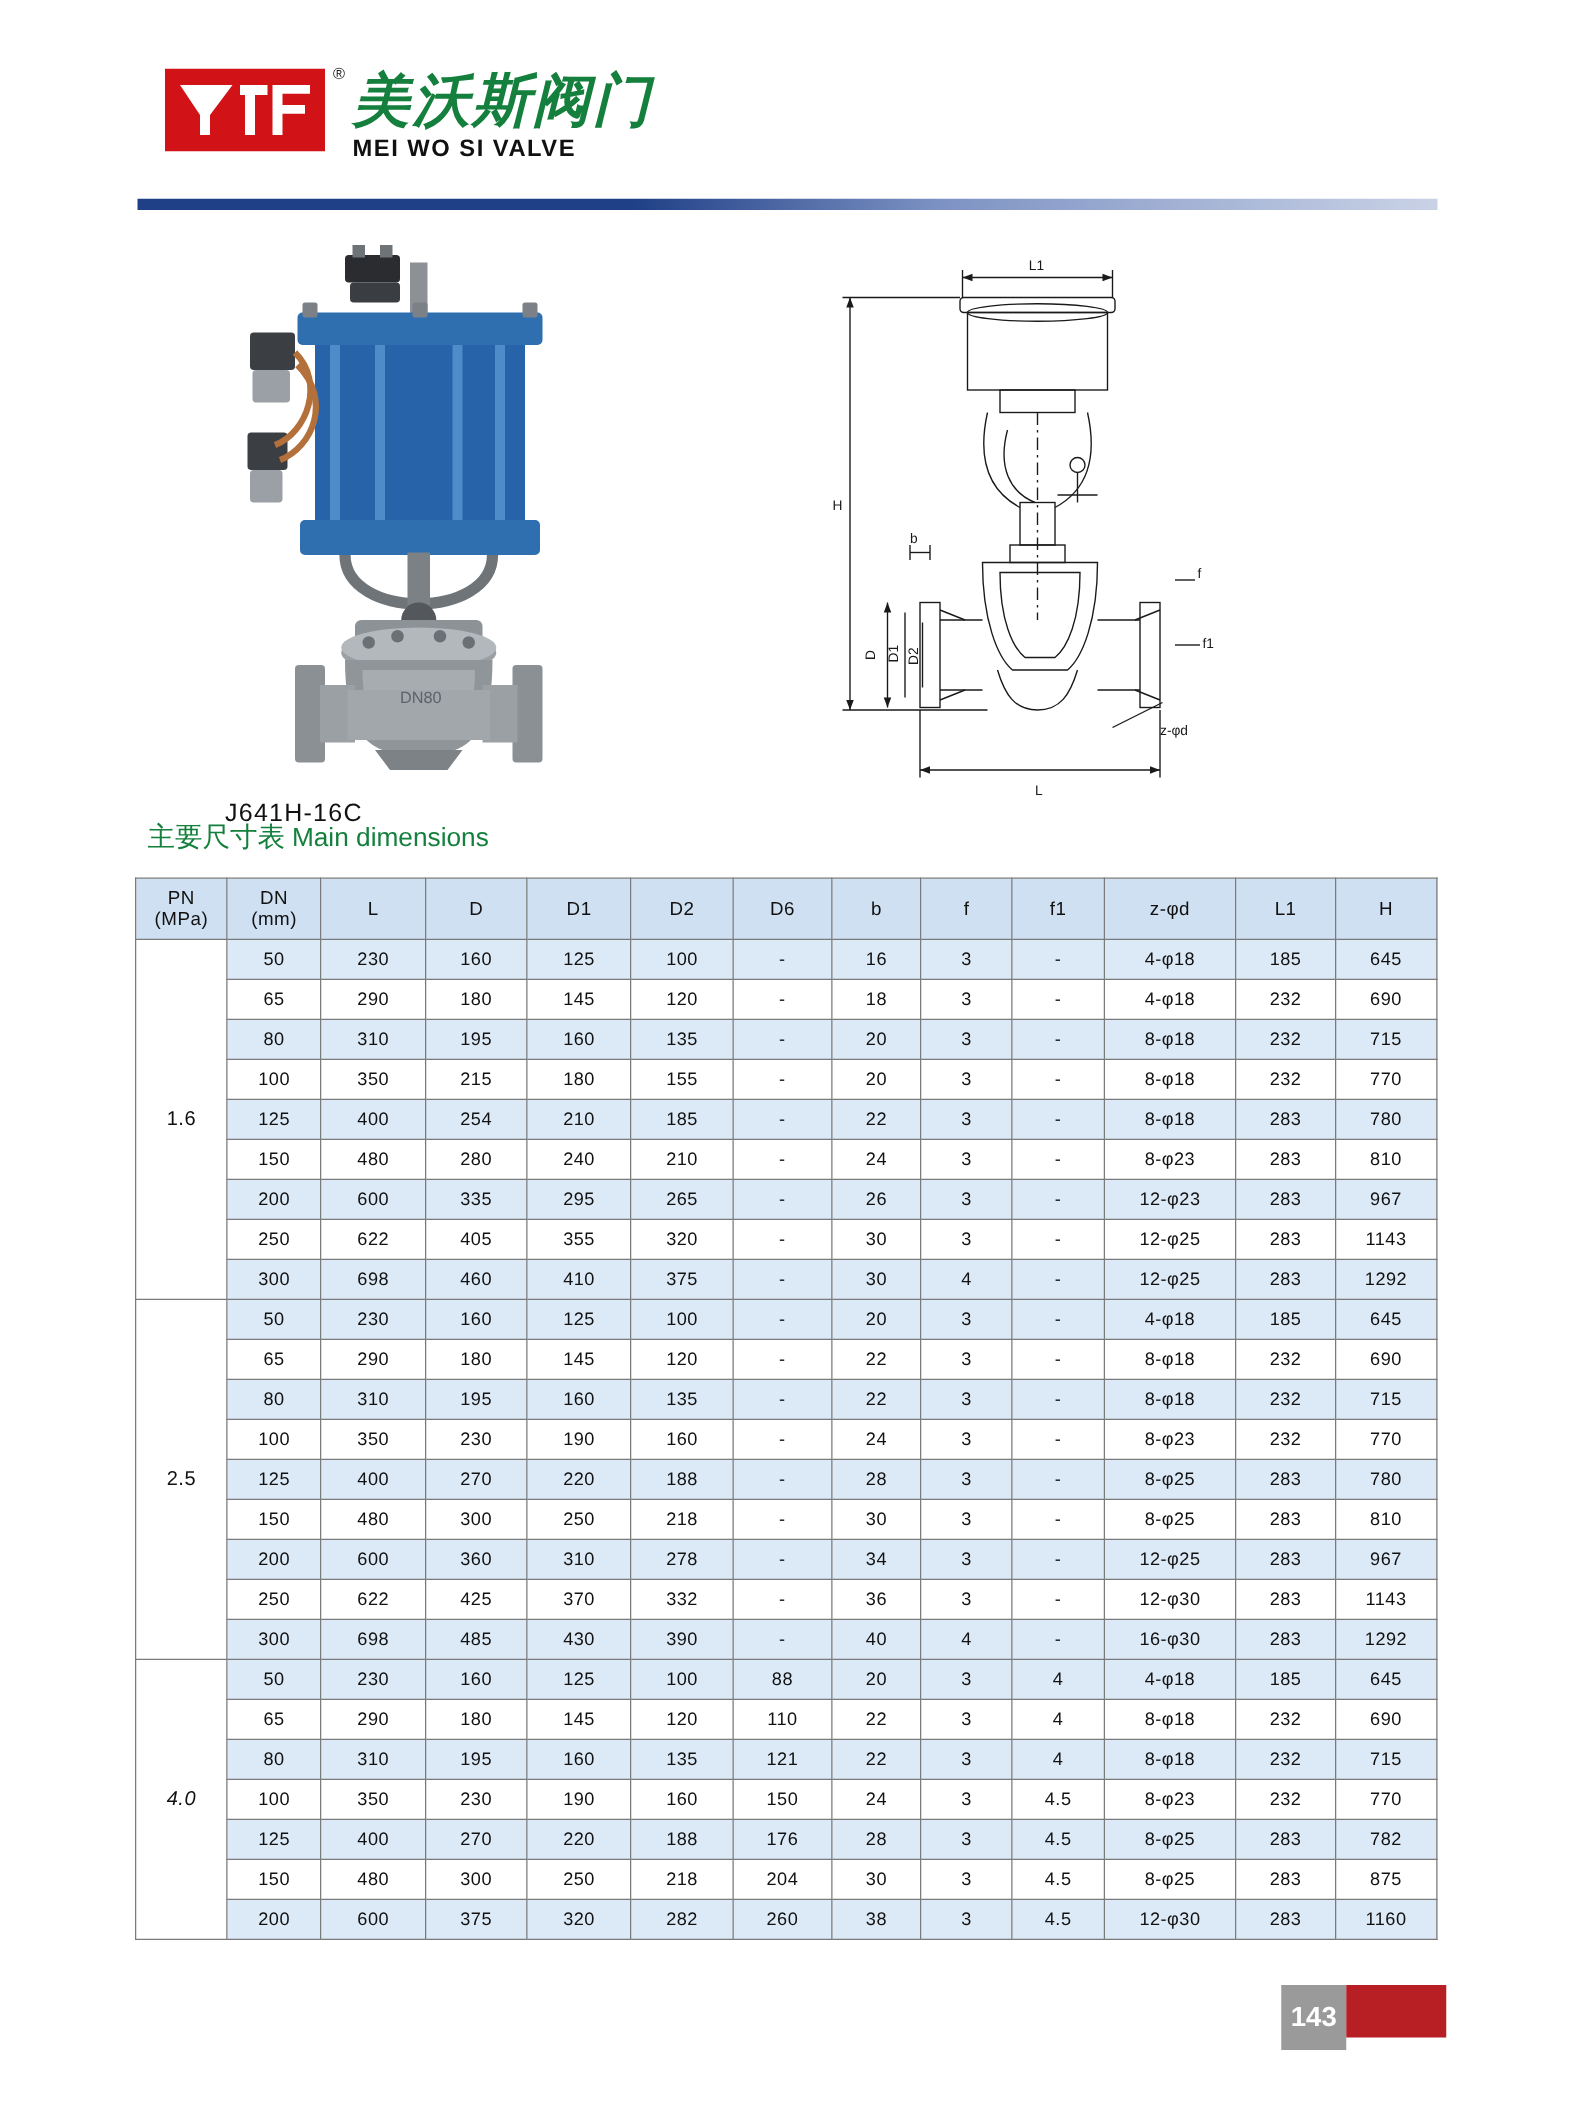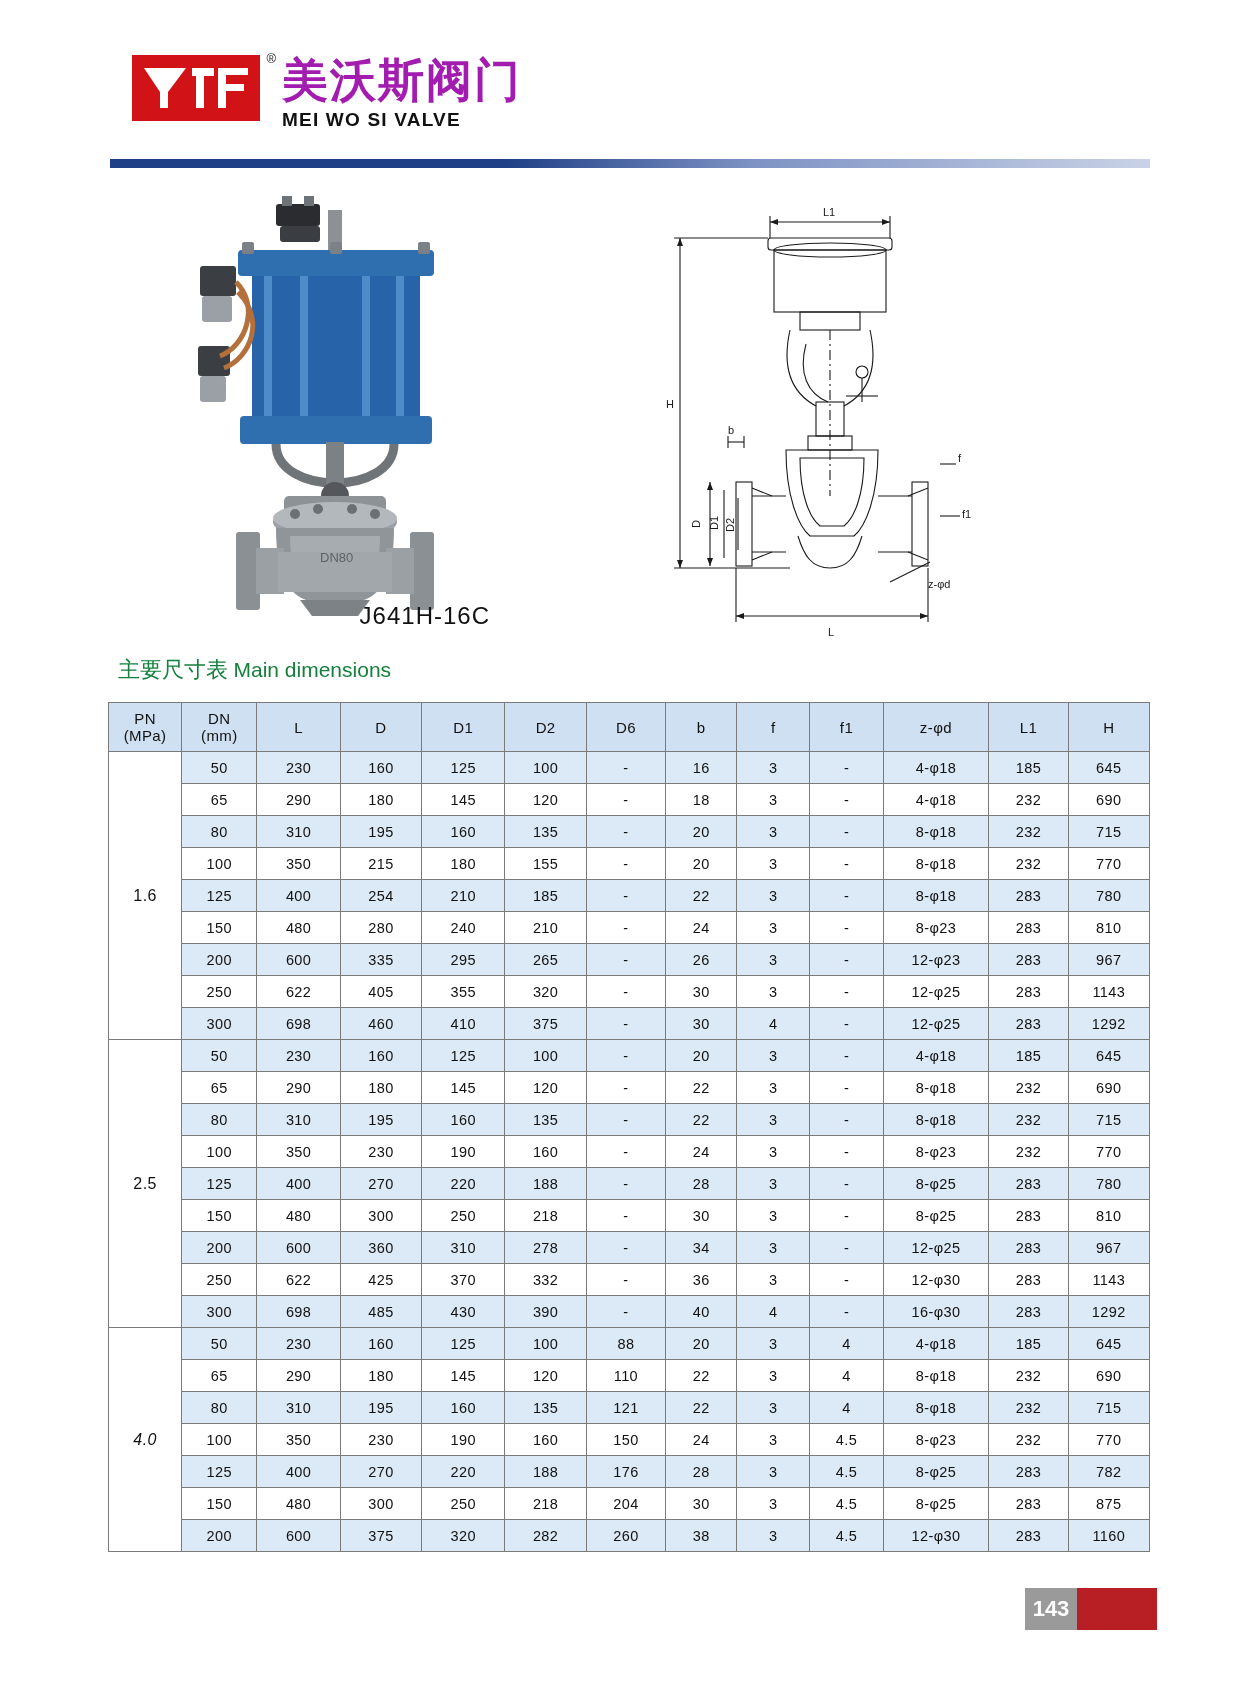--- a/index.html
+++ b/index.html
@@ -22,40 +22,41 @@
     display:flex;align-items:center;justify-content:center;
   }
   .logo-mark svg{display:block;}
   .logo-reg{
     position:absolute;right:-16px;top:-4px;
     font-size:13px;color:#1a1a1a;
   }
   .logo-text{margin-left:22px;}
   .logo-cn{
     font-family:"Liberation Serif", serif;
-    font-size:46px;font-weight:bold;letter-spacing:2px;color:#a21caf;
+    font-size:46px;font-weight:bold;letter-spacing:2px;color:#15803d;
     line-height:52px;
+    font-style:italic;
   }
   .logo-en{
     font-size:19px;font-weight:bold;letter-spacing:1.2px;color:#111;
     margin-top:2px;
   }
   .header-right{position:absolute;right:0;top:22px;text-align:right;}
   .header-cn{font-size:23px;color:#111;letter-spacing:1px;font-family:"Liberation Serif",serif;font-weight:bold;}
   .header-en{font-size:20px;color:#111;letter-spacing:1.1px;margin-top:6px;}
   .header-rule{
     position:absolute;left:0;top:104px;width:1040px;height:9px;
     background:linear-gradient(to right,#1f3f86 0%, #1f3f86 38%, #7e93c4 62%, #c9d2e6 100%);
   }
 
   
   .photo{position:absolute;left:180px;top:196px;width:310px;height:430px;}
   .caption-model{
-    position:absolute;left:180px;top:602px;width:310px;text-align:right;
-    font-size:24px;letter-spacing:1px;color:#111;
+    position:absolute;left:180px;top:640px;width:310px;text-align:left;
+    font-size:20px;letter-spacing:1px;color:#111;
   }
   .caption-dims{
     position:absolute;left:118px;top:655px;
     font-size:22px;color:#15803d;font-family:"Liberation Serif",serif;
   }
   .caption-dims .en{font-family:"Liberation Sans",sans-serif;font-size:21px;}
 
   
   .drawing{position:absolute;left:640px;top:196px;width:400px;height:470px;}
 
@@ -89,21 +90,21 @@
   col.c-b{width:70px;}
   col.c-f{width:72px;}
   col.c-f1{width:72px;}
   col.c-z{width:104px;}
   col.c-l1{width:78px;}
   col.c-h{width:80px;}
 
   
   .footer{position:absolute;left:1025px;top:1588px;width:132px;height:42px;}
   .footer .num{
-    position:absolute;left:0;top:0;width:52px;height:42px;background:#9a9a9a;
+    position:absolute;left:0;top:0;width:52px;height:52px;background:#9a9a9a;
     color:#ffffff;font-size:22px;font-weight:bold;display:flex;align-items:center;justify-content:center;
   }
   .footer .bar{
     position:absolute;left:52px;top:0;width:80px;height:42px;background:#b81f24;
   }
 </style>
 </head>
 <body>
 
 <div class="page">

